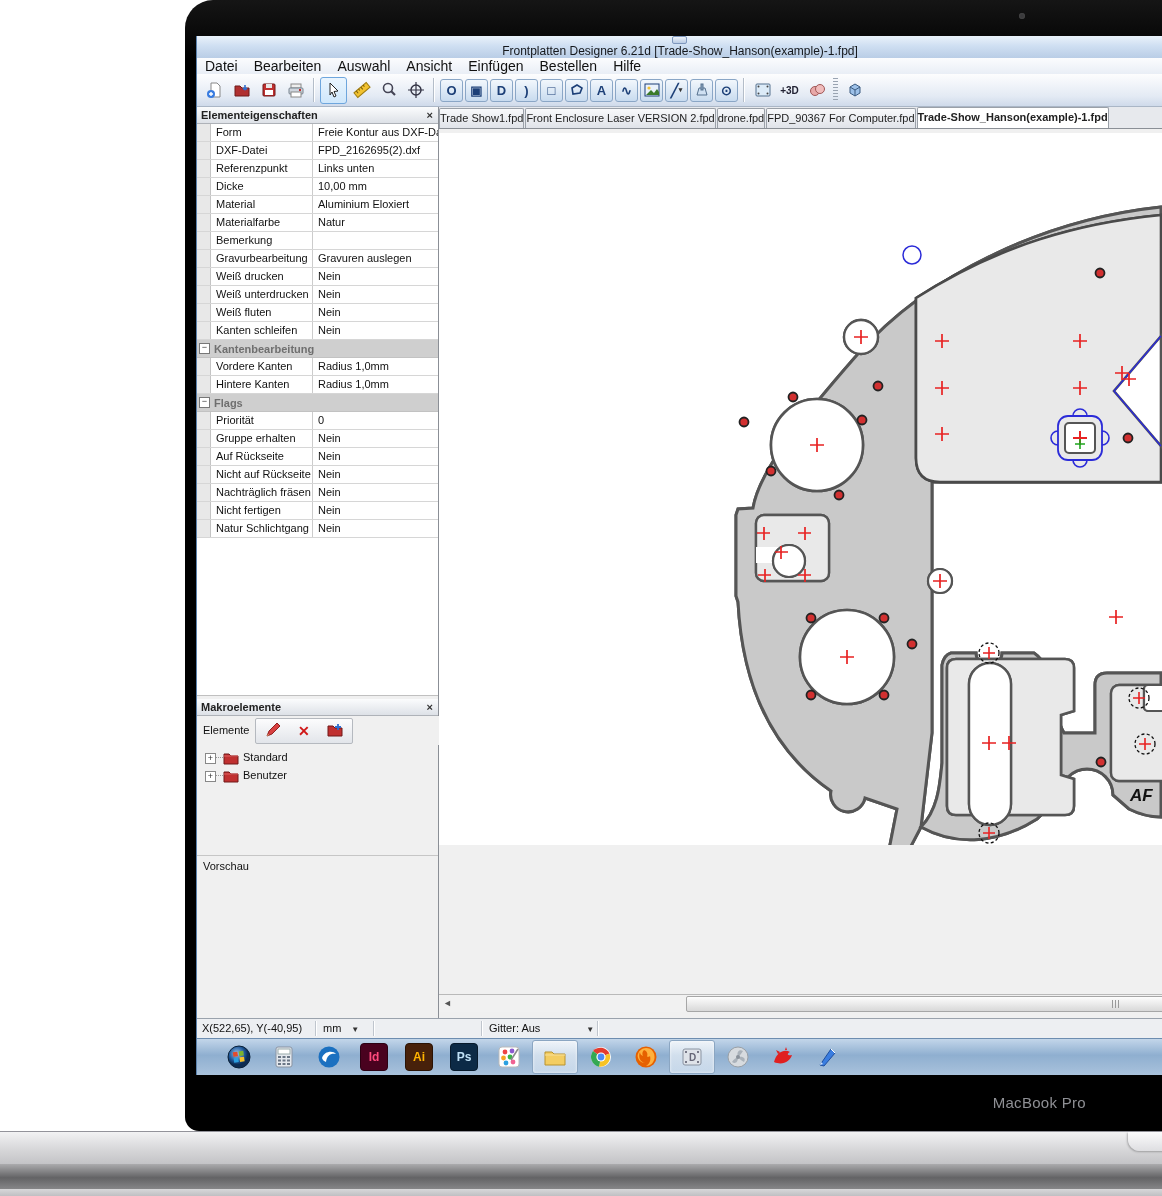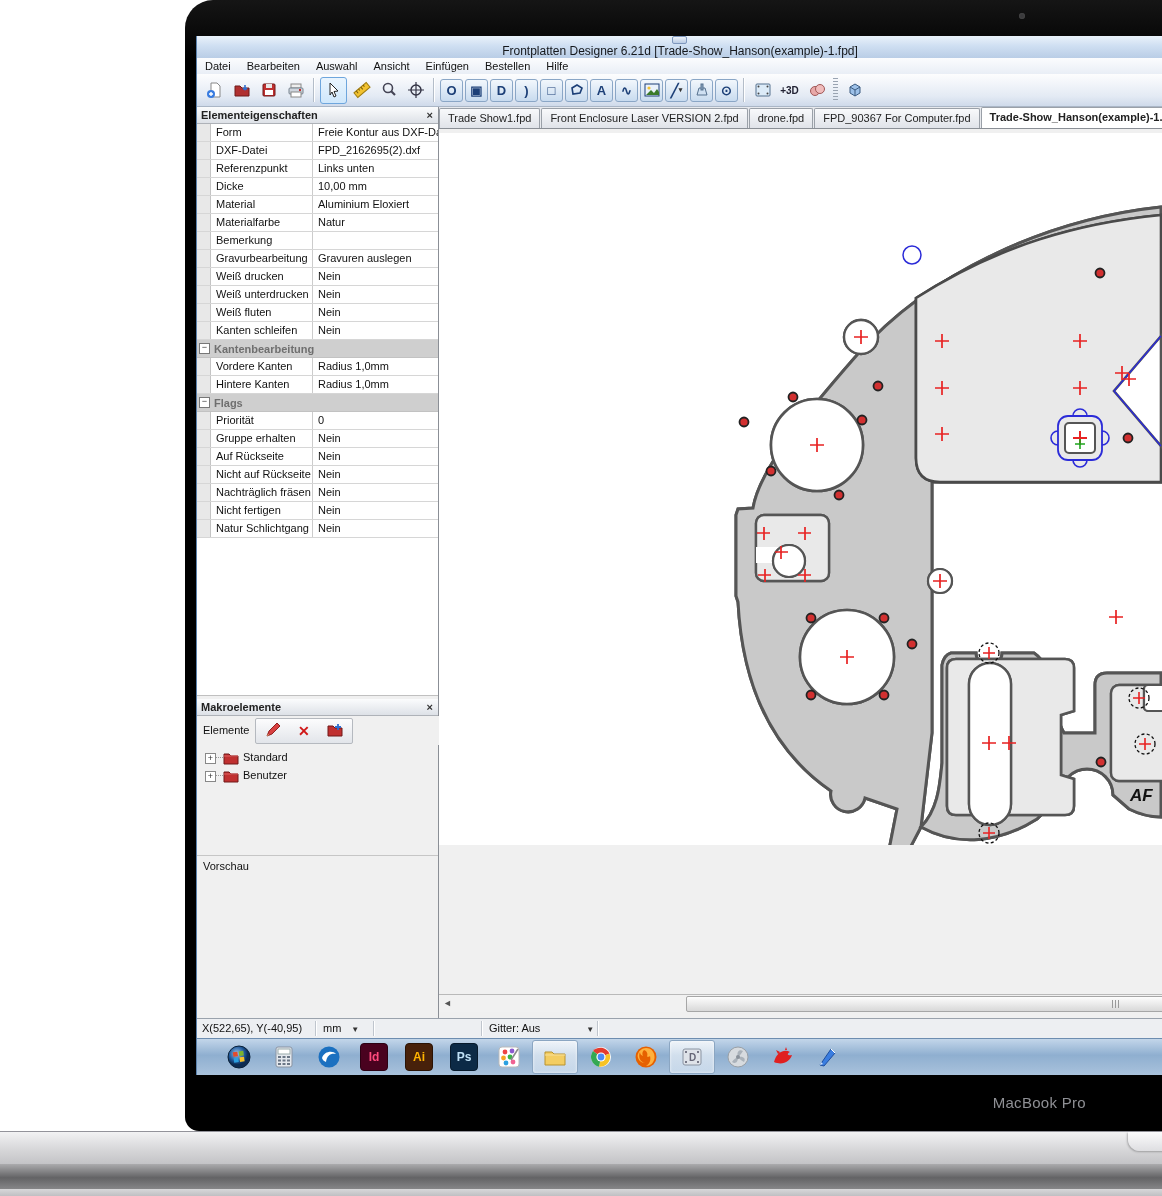--- a/index.html
+++ b/index.html
@@ -21,21 +21,21 @@
   #deckbottom{position:absolute;left:0;top:1189px;width:1162px;height:7px;background:linear-gradient(#d8d8da,#bfbfc2);}
   
   #screen{position:absolute;left:196px;top:36px;width:966px;height:1039px;background:#e8e8e8;overflow:hidden;
     border-left:1px solid #5b82ad;}
   #titlebar{position:absolute;left:0;top:0;width:100%;height:22px;
     background:linear-gradient(#eaf2fa,#cfdff2 45%,#b9cde6);border-bottom:1px solid #97add0;
     font-size:12px;color:#15181c;display:flex;align-items:center;flex-direction:column;}
   #titlebar .appico{width:13px;height:13px;margin:0 6px 0 5px;background:linear-gradient(#eef3fa,#b9cbe4);
     border:1px solid #7e97bd;border-radius:2px;display:inline-block;}
   #menubar{position:absolute;left:0;top:22px;width:100%;height:16px;
-    background:linear-gradient(#fbfcfe,#e9eef6);font-size:11px;color:#111;display:flex;}
+    background:linear-gradient(#fbfcfe,#e9eef6);font-size:14px;color:#111;display:flex;}
   #menubar .mi{padding:0 8px;height:100%;display:flex;align-items:center;}
   #toolbar{position:absolute;left:0;top:38px;width:100%;height:33px;
     background:linear-gradient(#fdfdfe,#e3eaf4 70%,#cfdaea);border-bottom:1px solid #aab6c6;
     display:flex;align-items:center;padding-left:4px;box-sizing:border-box;}
   .tbtn{width:25px;height:25px;margin:0 1px;border-radius:3px;display:flex;align-items:center;justify-content:center;
     font-size:13px;color:#223;}
   .tbtn.active{border:1px solid #6ea6dd;background:linear-gradient(#eaf5fe,#cfe7fb);}
   .tbtn.shp{border:1px solid #8aa6c6;background:linear-gradient(#f2f7fc,#c8dbef);width:21px;height:21px;
     color:#1c3f77;font-weight:bold;font-size:13px;}
   .tsep{width:1px;height:24px;background:#b4bdc9;border-right:1px solid #fff;margin:0 4px;}
@@ -66,21 +66,21 @@
   .titem .exp{position:absolute;left:8px;top:4px;width:9px;height:9px;border:1px solid #888;background:#fff;
     font-size:9px;line-height:8px;text-align:center;color:#333;}
   .titem .dot{position:absolute;left:19px;top:8px;width:7px;border-top:1px dotted #999;}
   .titem .lab{position:absolute;left:46px;top:2px;}
   #vorschau{position:absolute;left:0;top:748px;width:241px;border-top:1px solid #c6c6c6;font-size:11px;color:#111;
     padding:4px 0 0 6px;box-sizing:border-box;background:#f0f0f0;}
   
   #canvascol{position:absolute;left:242px;top:0;width:724px;height:911px;background:#f0f0f0;}
   #tabstrip{position:absolute;left:0;top:0;width:100%;height:21px;background:#e7e9ed;border-bottom:1px solid #8a8f96;
     display:flex;align-items:flex-end;font-size:11px;color:#222;}
-  .tab{height:19px;line-height:19px;padding:0 8px;border:1px solid #9aa0a8;border-bottom:none;margin-right:1px;
+  .tab{height:19px;line-height:19px;padding:0 0;border:1px solid #9aa0a8;border-bottom:none;margin-right:1px;
     background:linear-gradient(#f8f9fb,#e0e3e9);border-radius:2px 2px 0 0;white-space:nowrap;}
   .tab.active{background:#fff;font-weight:bold;height:20px;}
   #canvas{position:absolute;left:0;top:26px;width:724px;height:712px;background:#fff;overflow:hidden;}
   #hscroll{position:absolute;left:0;top:887px;width:724px;height:17px;background:#f1f1f1;border-top:1px solid #b9b9b9;}
   #hscroll .larr{position:absolute;left:0;top:0;width:17px;height:16px;font-size:9px;color:#555;text-align:center;line-height:16px;}
   #hscroll .thumb{position:absolute;left:247px;top:1px;width:476px;height:14px;border:1px solid #a6a6a6;border-radius:2px;
     background:linear-gradient(#fdfdfd,#d8d8d8);}
   #hscroll .grip{position:absolute;left:425px;top:3px;width:8px;height:8px;
     background:repeating-linear-gradient(90deg,#9a9a9a 0 1px,transparent 1px 3px);}
   

